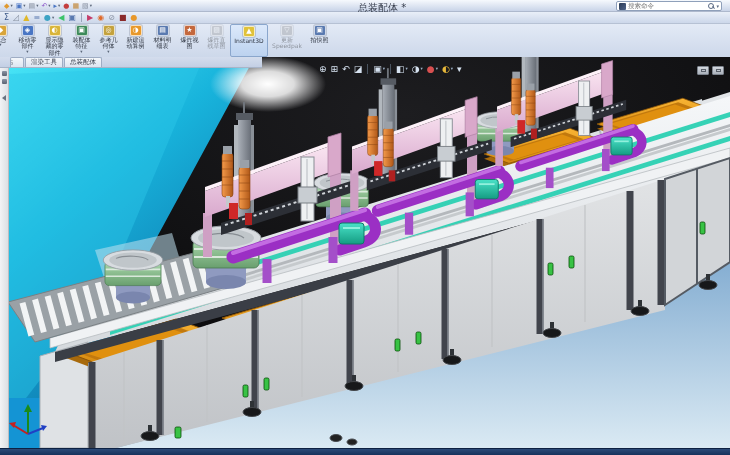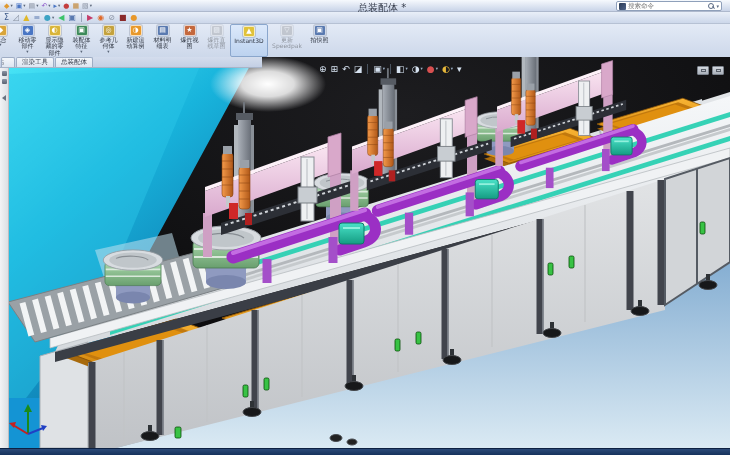--- a/index.html
+++ b/index.html
@@ -43,21 +43,21 @@
   .rcaret{font-size:4.5px;color:#5a6678;line-height:1;}
   .rbtn.nocaret .rcaret{visibility:hidden;}
   .rbtn.disabled{opacity:.45;filter:grayscale(.8);}
   .rbtn.active{background:linear-gradient(#dce9fb,#bcd2ef);border:1px solid #8aa6cc;}
   .rbtn.cutL{margin-left:-13px;}
   .rbtn.wide{width:38px;}
 
   
   .tabs{position:absolute;left:0;top:57px;width:262px;height:11px;z-index:5;
     background:linear-gradient(#d4dded,#c3cfe4);border-bottom:1px solid #a8b4c8;
-    display:flex;align-items:flex-end;padding-left:1px;}
+    display:flex;align-items:flex-end;padding-left:10px;}
   .tab{height:10px;background:linear-gradient(#f4f7fb,#dde5f1);border:1px solid #9fadc4;border-bottom:none;
     font-size:6.5px;color:#39404e;padding:0 5px;line-height:9px;margin-right:1px;border-radius:2px 2px 0 0;}
   .tab.cut{width:14px;padding:0;overflow:hidden;}
   .tab.cut span{display:inline-block;margin-left:-11px;}
 
   
   .leftstrip{position:absolute;left:0;top:68px;width:9px;bottom:7px;background:linear-gradient(90deg,#f2f3f5,#dcdfe3);
     border-right:1px solid #b8bcc2;z-index:4;display:flex;flex-direction:column;align-items:center;padding-top:3px;gap:3px;}
   .ls-icon{width:5px;height:5px;background:linear-gradient(#8a93a3,#5d6573);border-radius:1px;}
   .ls-arrow{width:0;height:0;border-top:3px solid transparent;border-bottom:3px solid transparent;border-right:4px solid #6a7280;margin-top:8px;}

